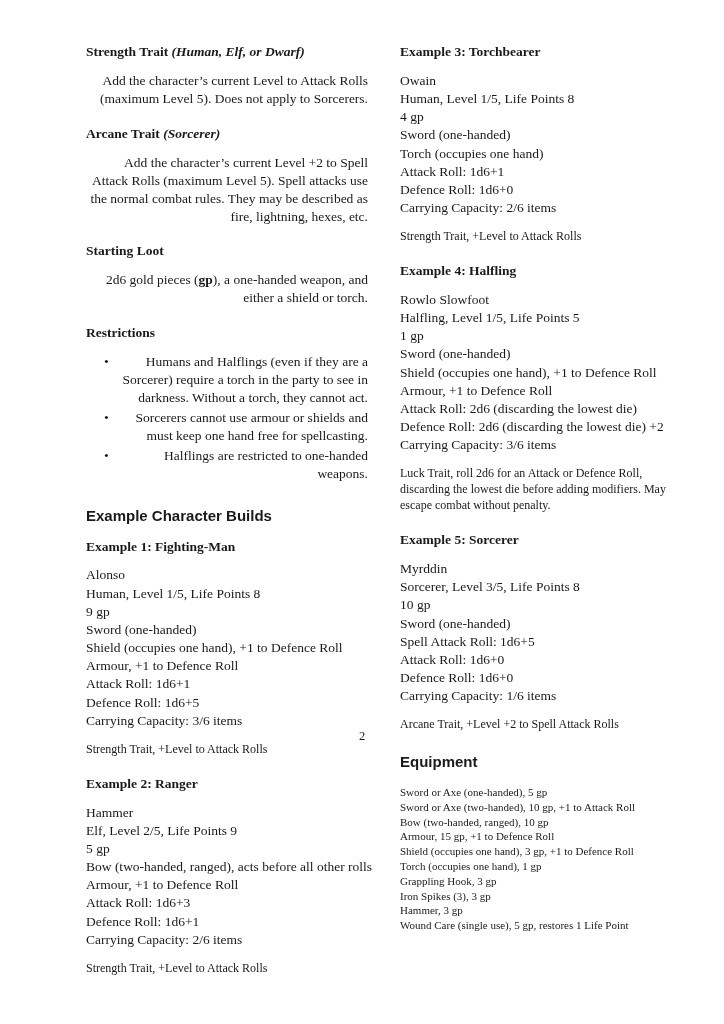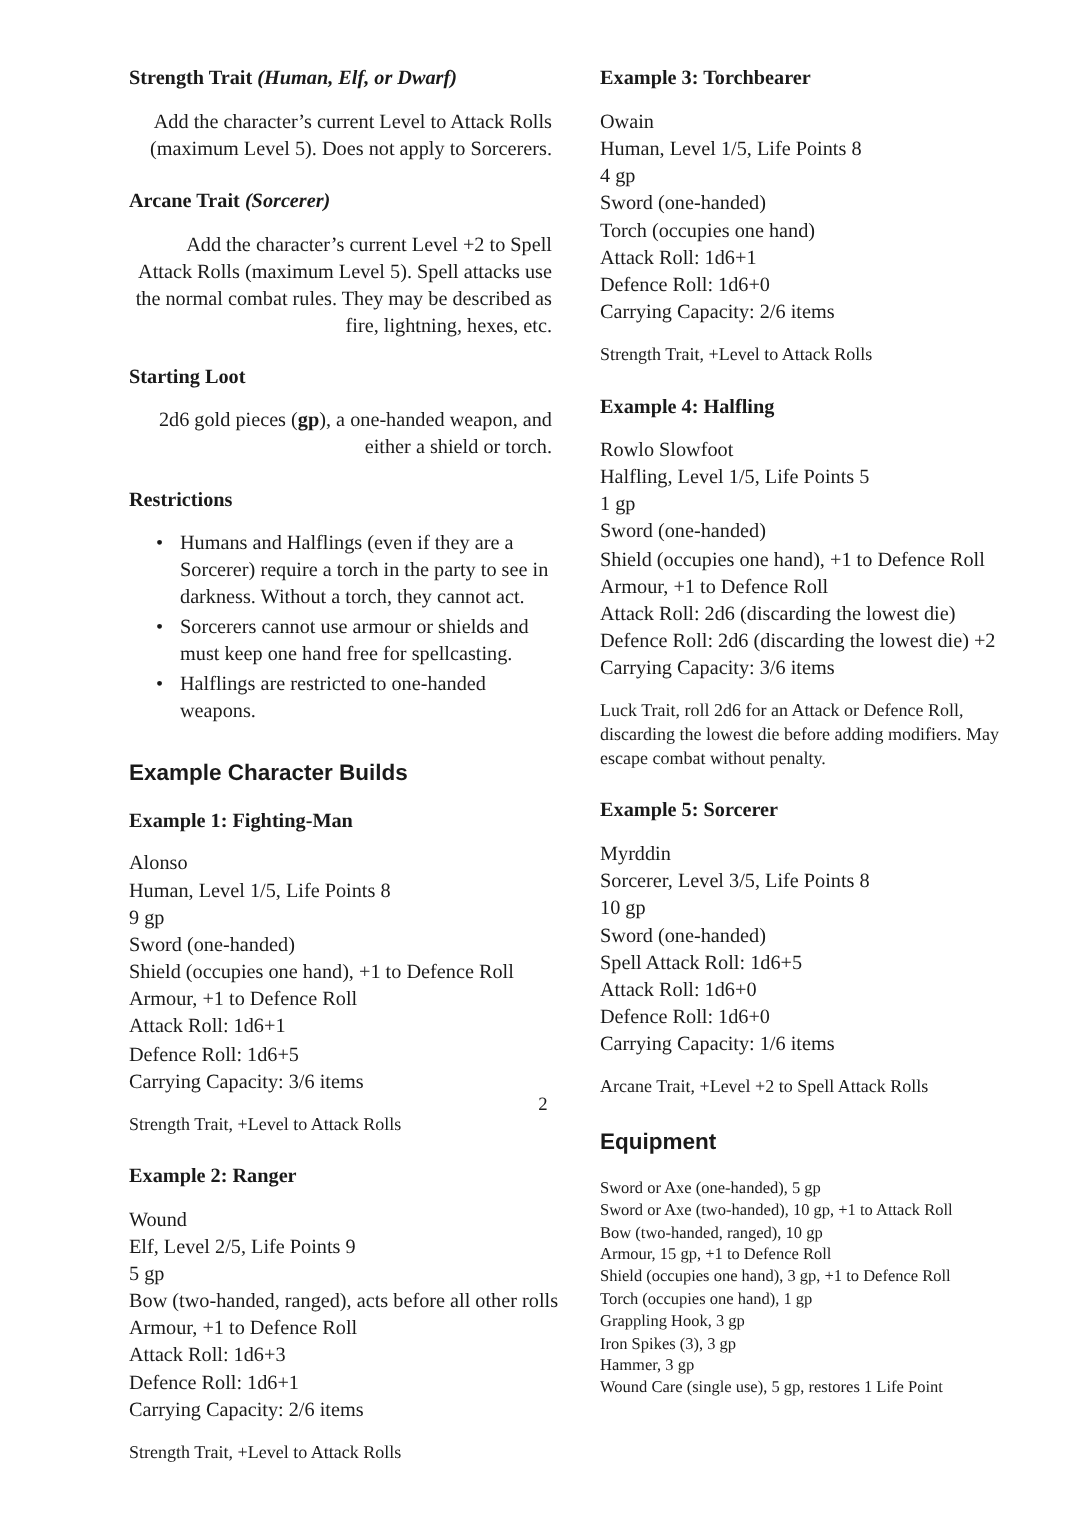--- a/index.html
+++ b/index.html
@@ -56,20 +56,21 @@
     margin: 0 0 18px 0;
     text-align: right;
   }
   p.para .bold {
     font-weight: bold;
   }
   ul.restrictions {
     margin: 0 0 6px 0;
     padding: 0 0 0 18px;
     list-style: none;
+    text-align: right;
   }
   ul.restrictions li {
     font-size: 13.5px;
     line-height: 1.33;
     margin: 0 0 2px 0;
     position: relative;
     padding-left: 16px;
   }
   ul.restrictions li:before {
     content: "\2022";
@@ -148,21 +149,21 @@
         <div>Shield (occupies one hand), +1 to Defence Roll</div>
         <div>Armour, +1 to Defence Roll</div>
         <div>Attack Roll: 1d6+1</div>
         <div>Defence Roll: 1d6+5</div>
         <div>Carrying Capacity: 3/6 items</div>
       </div>
       <div class="note">Strength Trait, +Level to Attack Rolls</div>
 
       <h3 class="heading">Example 2: Ranger</h3>
       <div class="statblock">
-        <div>Wound</div>
+        <div>Hammer</div>
         <div>Elf, Level 2/5, Life Points 9</div>
         <div>5 gp</div>
         <div>Bow (two-handed, ranged), acts before all other rolls</div>
         <div>Armour, +1 to Defence Roll</div>
         <div>Attack Roll: 1d6+3</div>
         <div>Defence Roll: 1d6+1</div>
         <div>Carrying Capacity: 2/6 items</div>
       </div>
       <div class="note">Strength Trait, +Level to Attack Rolls</div>
 

